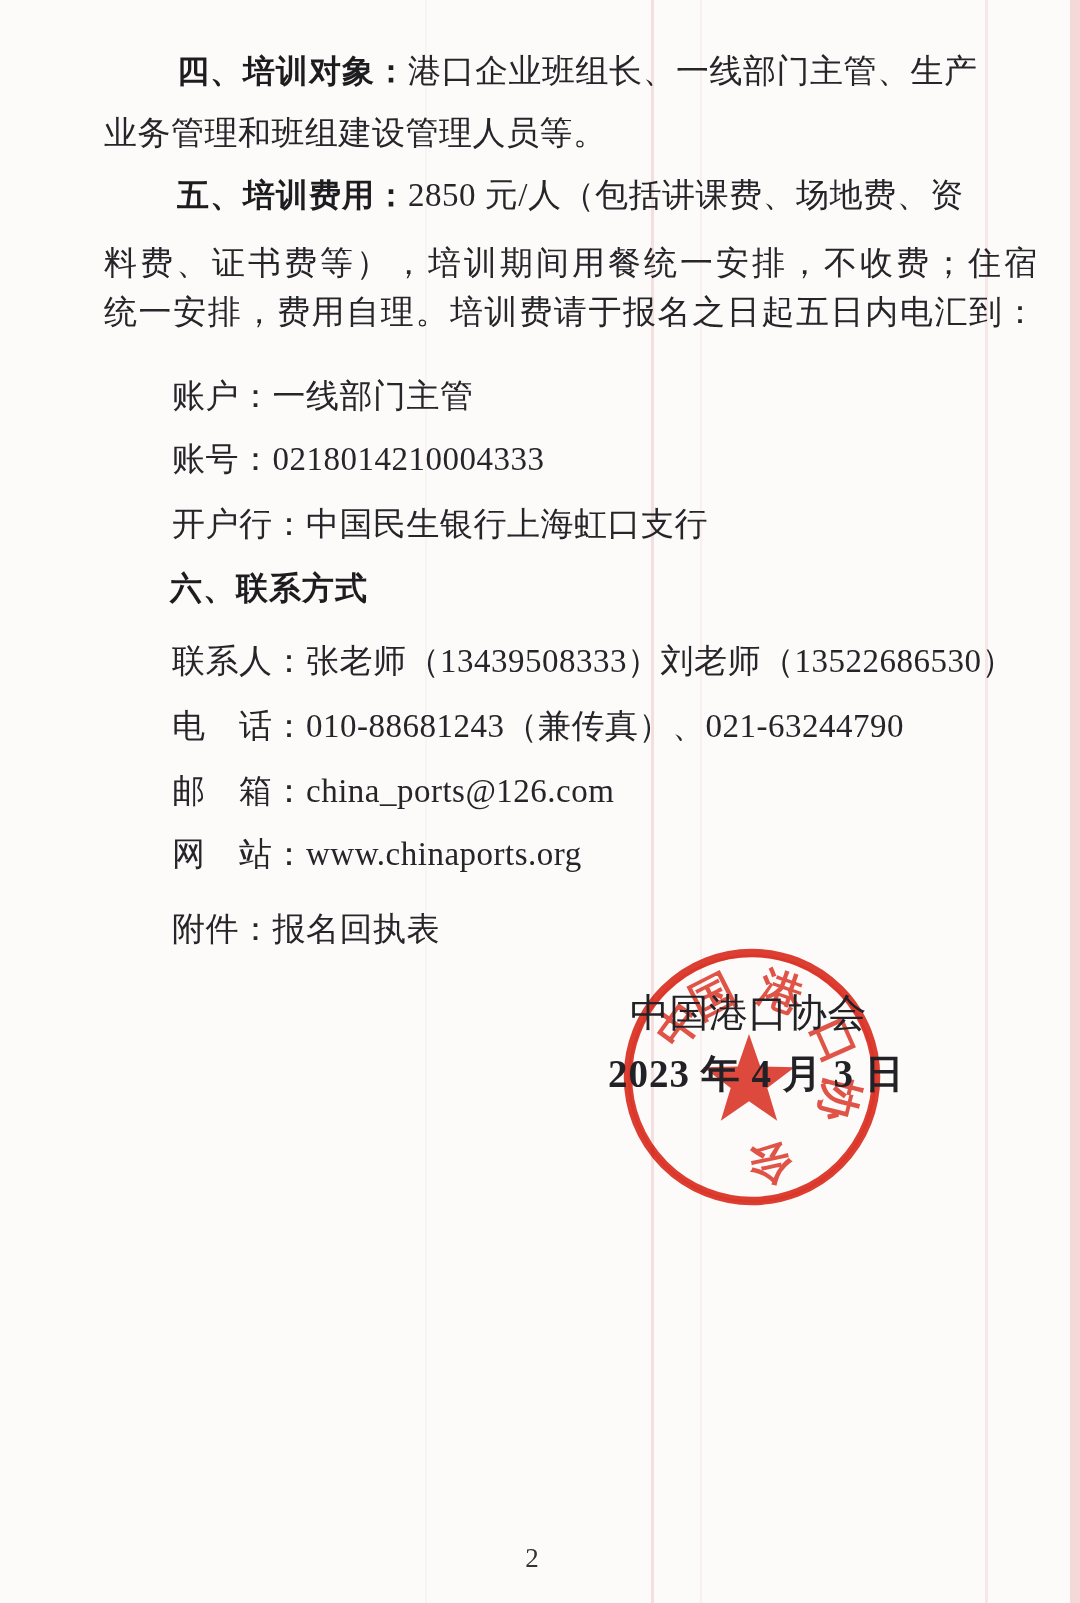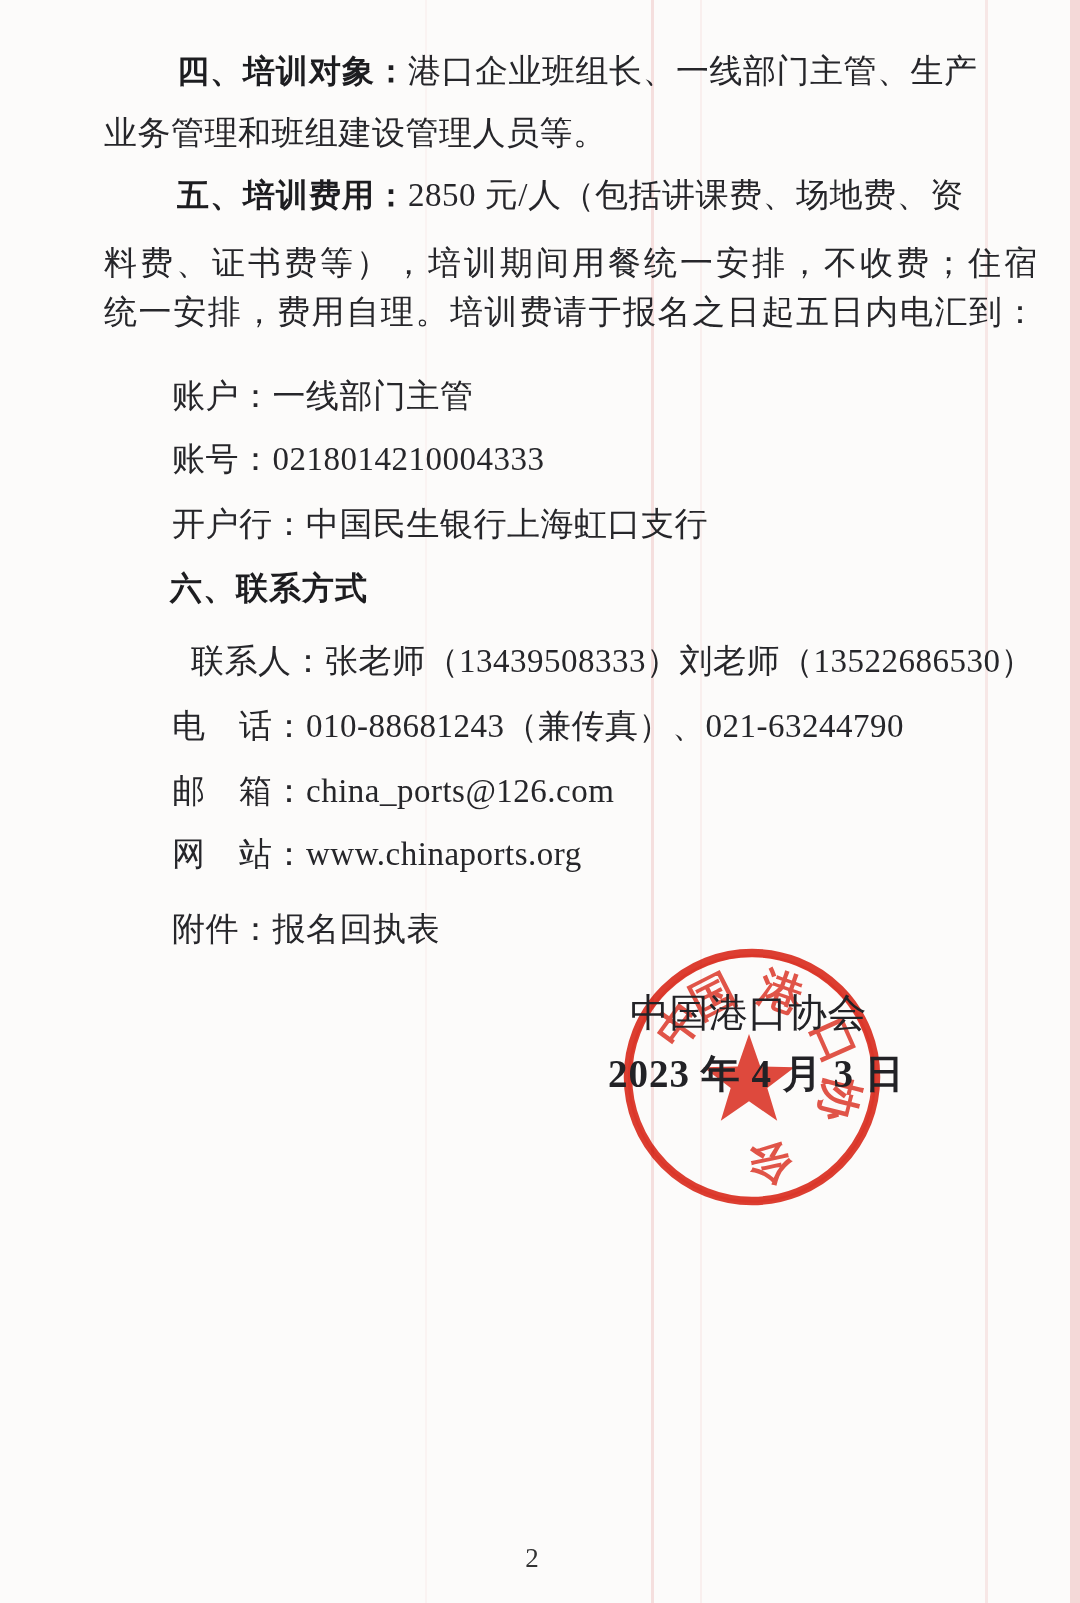--- a/index.html
+++ b/index.html
@@ -28,21 +28,21 @@
 
   .l1{top:55px;left:177px;}
   .l2{top:117px;left:104px;text-align:right;}
   .l3{top:179px;left:177px;}
   .l4{top:247px;left:104px;}
   .l5{top:296px;left:104px;}
   .l6{top:380px;left:172px;}
   .l7{top:443px;left:172px;}
   .l8{top:508px;left:172px;}
   .l9{top:572px;left:170px;}
-  .l10{top:645px;left:172px;letter-spacing:-0.5px;margin-left:19px;}
+  .l10{top:645px;left:172px;letter-spacing:-0.5px;}
   .l11{top:710px;left:172px;}
   .l12{top:775px;left:172px;}
   .l13{top:838px;left:172px;}
   .l14{top:913px;left:172px;}
 
   .sig{position:absolute;font-size:39px;white-space:nowrap;z-index:3;color:#222226;}
   .sig-org{top:986px;left:630px;letter-spacing:0.5px;}
   .sig-date{top:1047px;left:608px;letter-spacing:1px;font-weight:bold;}
 
   .stamp{position:absolute;left:617px;top:942px;width:270px;height:270px;

